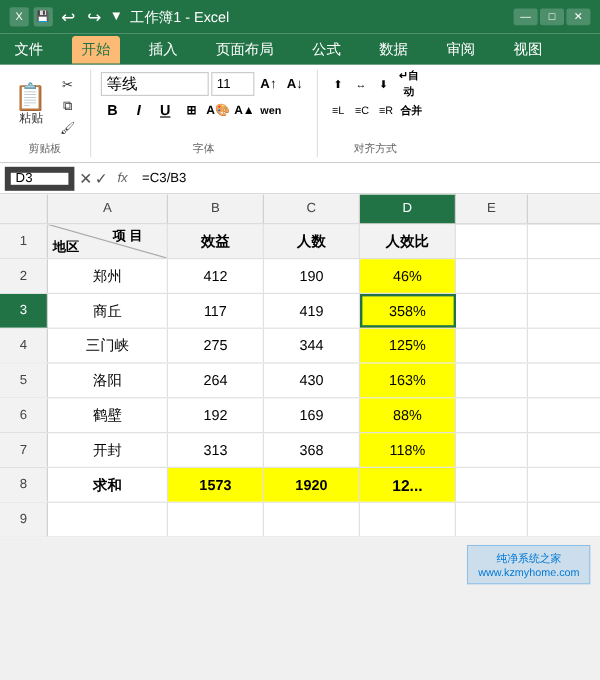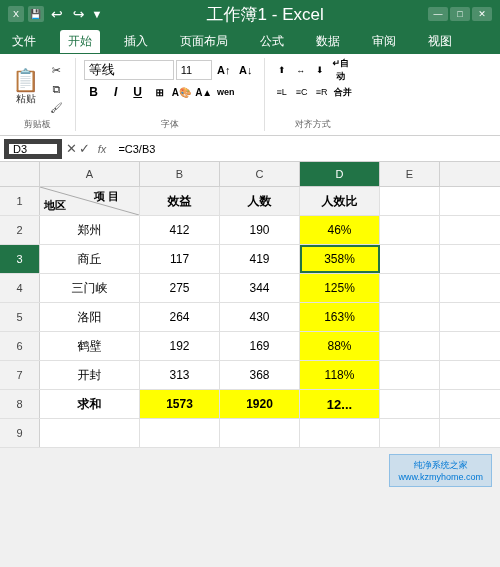--- a/index.html
+++ b/index.html
@@ -10,42 +10,42 @@
       background: #217346;
       height: 28px;
       display: flex;
       align-items: center;
       padding: 0 8px;
       gap: 6px;
     }
     .title-bar-icons { display: flex; gap: 4px; align-items: center; }
     .title-icon { width: 16px; height: 16px; background: rgba(255,255,255,0.2); border-radius: 2px; display: flex; align-items: center; justify-content: center; color: white; font-size: 9px; }
     .title-undo { color: white; font-size: 14px; cursor: pointer; padding: 0 3px; }
-    .title-center { flex: 1; text-align: center; color: white; font-size: 17px; }
+    .title-center { flex: 1; text-align: left; color: white; font-size: 12px; }
     .title-win-controls { display: flex; gap: 2px; }
     .win-btn { width: 20px; height: 14px; background: rgba(255,255,255,0.2); border-radius: 2px; display: flex; align-items: center; justify-content: center; color: white; font-size: 9px; cursor: pointer; }
 
     
     .menu-bar {
       background: #217346;
       height: 26px;
       display: flex;
       align-items: center;
       padding: 0 4px;
       gap: 16px;
     }
     .menu-item {
       color: white;
       padding: 3px 8px;
       font-size: 12px;
       cursor: pointer;
       border-radius: 2px;
     }
     .menu-item.active {
-      background: #ffffff;
+      background: #fdba74;
       color: #217346;
       border-radius: 3px 3px 0 0;
     }
 
     
     .ribbon {
       background: white;
       border-bottom: 1px solid #d0d0d0;
       padding: 4px 8px 4px 8px;
       display: flex;

